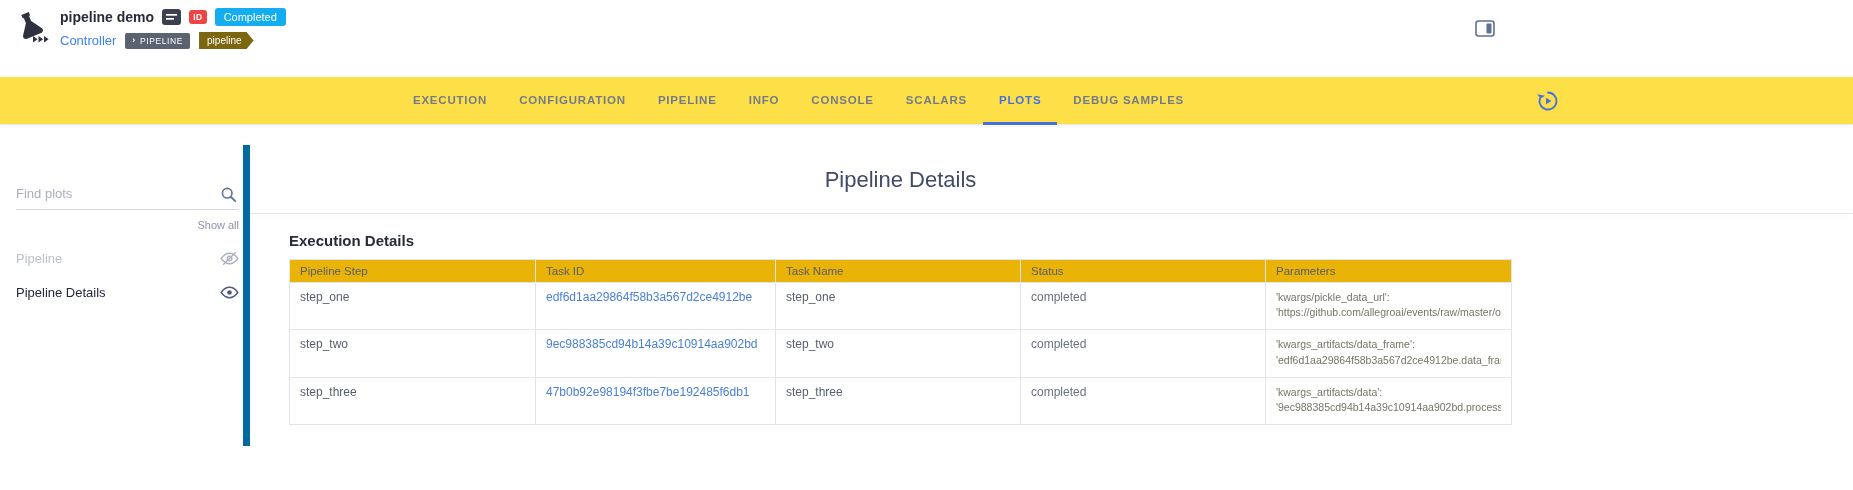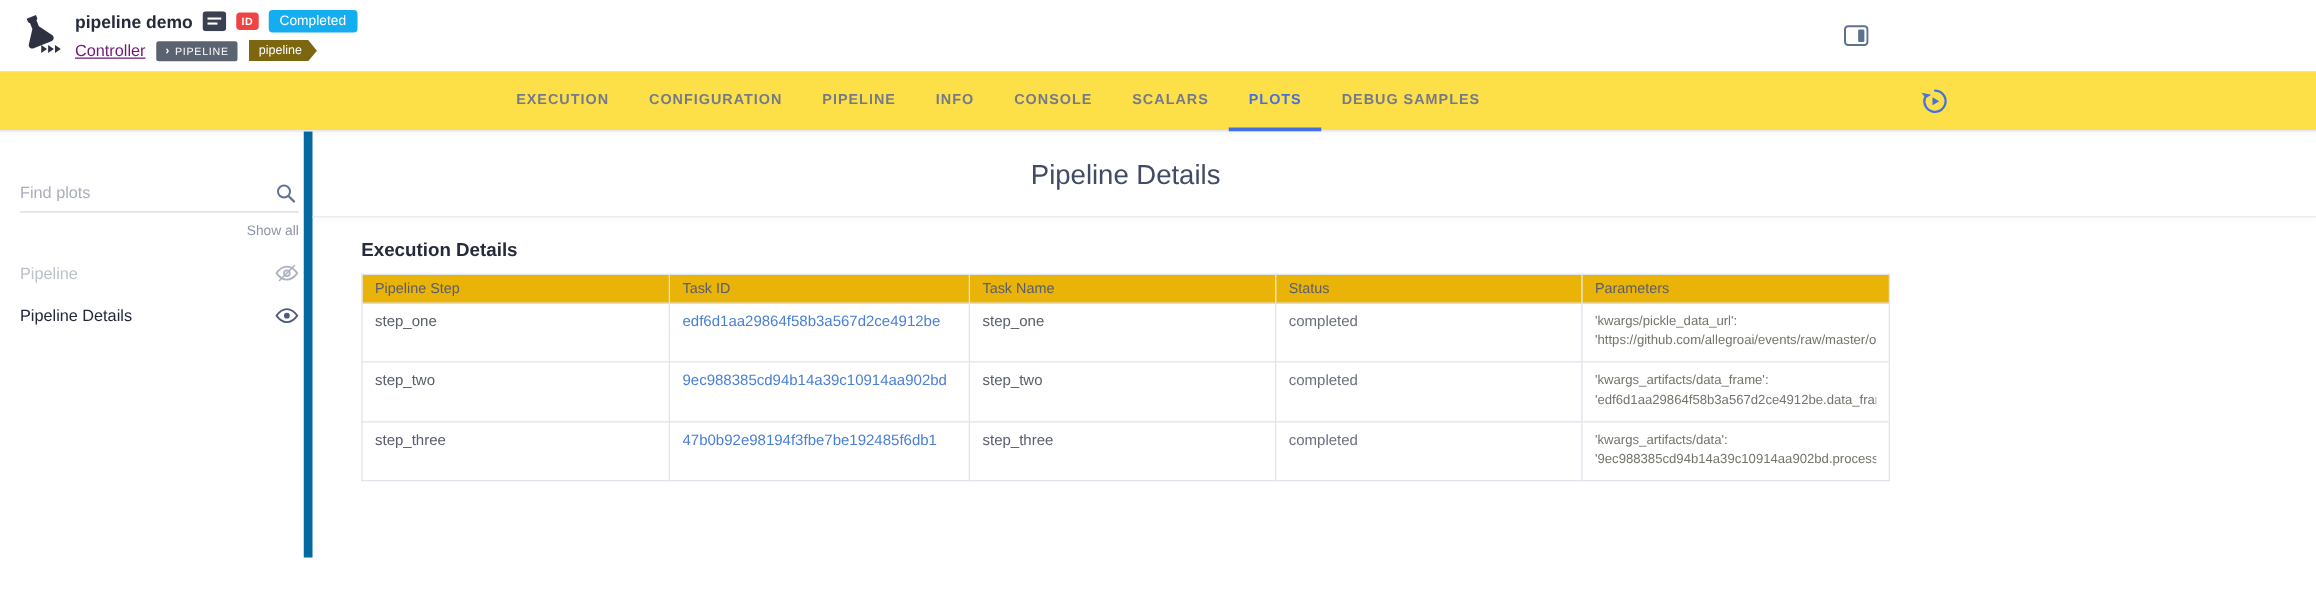--- a/index.html
+++ b/index.html
@@ -1,30 +1,30 @@
 <!DOCTYPE html>
 <html><head>
 <meta charset="utf-8">
 <style>
   * { margin:0; padding:0; box-sizing:border-box; }
   html,body { width:1853px; height:490px; overflow:hidden; background:#ffffff;
               font-family:"Liberation Sans", sans-serif; }
-  .app { width:1853px; height:446px; display:flex; flex-direction:column; background:#fff; }
+  .app { width:1853px; height:446px; display:flex; flex-direction:column; background:#fff;gap:20px; }
 
   
   .topbar { height:57px; position:relative; display:flex; align-items:center; padding-left:10px; background:#fff; }
   .logo { width:44px; height:44px; display:flex; align-items:center; justify-content:center; cursor:pointer; }
   .titles { margin-left:6px; }
   .title-row { display:flex; align-items:center; gap:8px; height:22px; }
   .exp-title { font-size:14px; font-weight:bold; color:#262b3a; }
   .id-badge { background:#ef4444; color:#fff; font-size:8.5px; font-weight:bold; letter-spacing:.5px;
               padding:2px 4px; border-radius:3px; cursor:pointer; }
   .status-badge { background:#14aef0; color:#fff; font-size:11px; padding:3px 9px; border-radius:3px; }
   .subtitle-row { display:flex; align-items:center; gap:9px; height:22px; margin-top:2px; }
-  .subtitle { font-size:13px; color:#701a75;text-decoration:underline; }
+  .subtitle { font-size:13px; color:#3b82f6; }
   .type-badge { background:#5b6270; color:#fff; font-size:8.5px; letter-spacing:.6px; padding:3px 7px;
                 border-radius:2px; display:inline-flex; align-items:center; gap:4px; }
   .type-badge .chev { font-weight:bold; font-size:9px; line-height:1; }
   .proj-tag { background:#7c660f; color:#fff; font-size:10px; padding:3px 12px 3px 8px;
               clip-path:polygon(0 0, calc(100% - 7px) 0, 100% 50%, calc(100% - 7px) 100%, 0 100%); }
   .hdr-icon { position:absolute; cursor:pointer; }
   .panel-toggle { left:1475px; top:20px; }
   .hamburger { left:1524px; top:20px; width:24px; }
   .hamburger .bar { height:2.6px; background:#cfa232; border-radius:1px; margin-bottom:4.4px; }
   .hamburger .bar:last-child { margin-bottom:0; }

